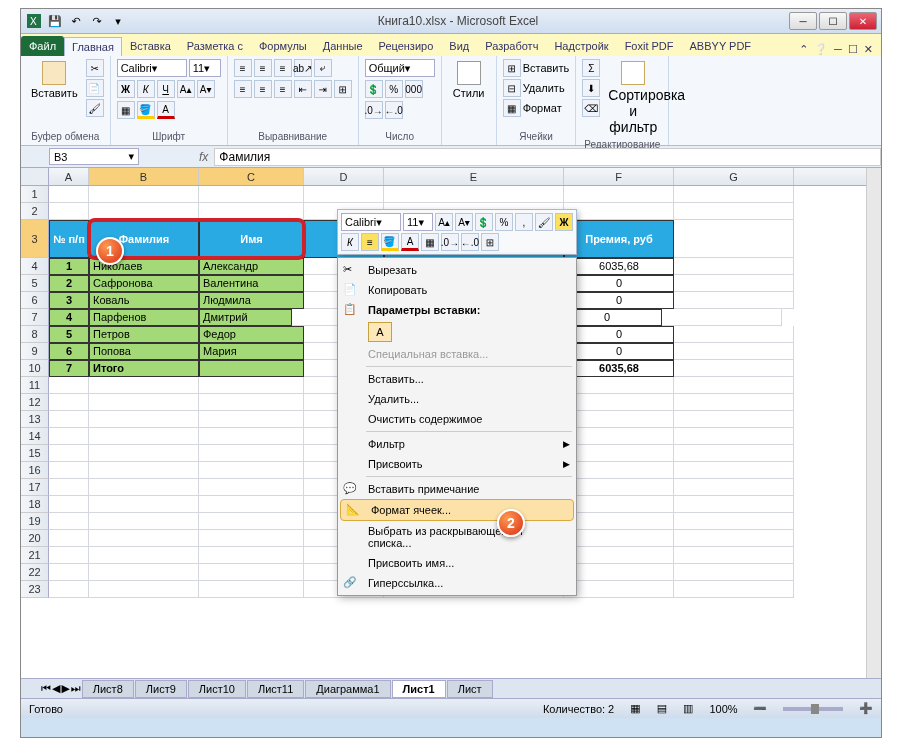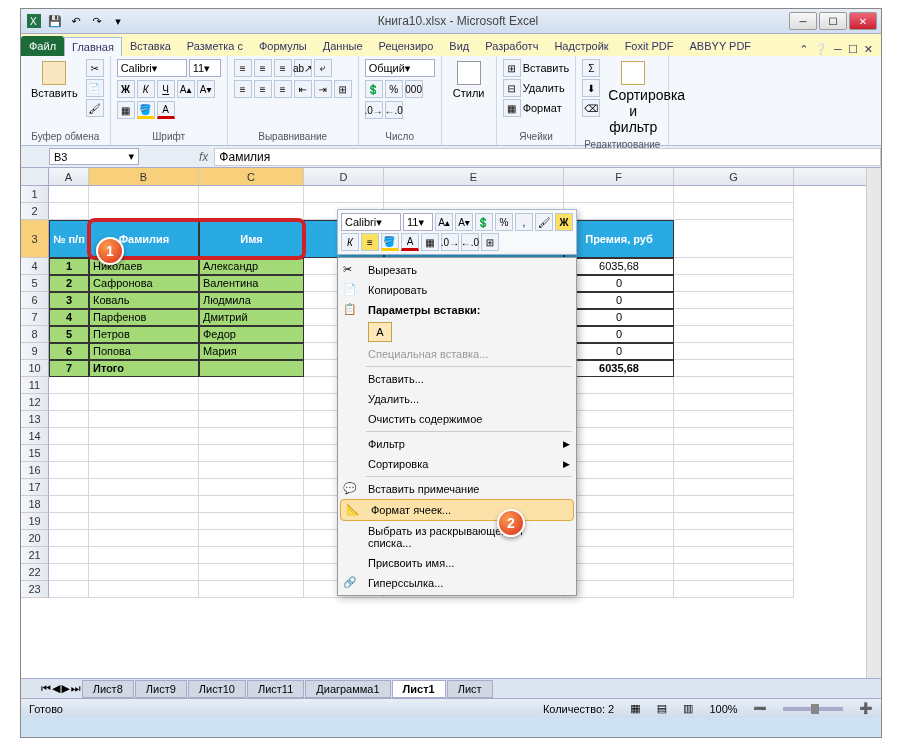--- a/index.html
+++ b/index.html
@@ -321,21 +321,21 @@
             <div class="cell data-green" style="width:110px;">Коваль</div>
             <div class="cell data-green" style="width:105px">Людмила</div>
             <div class="cell" style="width:80px"></div>
             <div class="cell data-white" style="width:180px"></div>
             <div class="cell data-white" style="width:110px;">0</div>
             <div class="cell" style="width:120px"></div>
           </div>
           <div class="gridrow">
             <div class="cell idx" style="width:40px;">4</div>
             <div class="cell data-green" style="width:110px;">Парфенов</div>
-            <div class="cell data-green" style="width:105px">Дмитрий</div>
+            <div class="cell data-green" style="width:93px">Дмитрий</div>
             <div class="cell" style="width:80px"></div>
             <div class="cell data-white" style="width:180px"></div>
             <div class="cell data-white" style="width:110px;">0</div>
             <div class="cell" style="width:120px"></div>
           </div>
           <div class="gridrow">
             <div class="cell idx" style="width:40px;">5</div>
             <div class="cell data-green" style="width:110px;">Петров</div>
             <div class="cell data-green" style="width:105px">Федор</div>
             <div class="cell" style="width:80px"></div>
@@ -541,21 +541,21 @@
     <div class="cm-item"><span class="cm-icon">📄</span><span>Копировать</span></div>
     <div class="cm-item"><span class="cm-icon">📋</span><span style="font-weight:bold">Параметры вставки:</span></div>
     <div style="padding:2px 0"><div class="paste-opt">A</div></div>
     <div class="cm-item disabled"><span>Специальная вставка...</span></div>
     <div class="cm-sep"></div>
     <div class="cm-item"><span>Вставить...</span></div>
     <div class="cm-item"><span>Удалить...</span></div>
     <div class="cm-item"><span>Очистить содержимое</span></div>
     <div class="cm-sep"></div>
     <div class="cm-item"><span>Фильтр</span><span class="cm-arrow">▶</span></div>
-    <div class="cm-item"><span>Сортировка</span><span class="cm-arrow">▶</span></div>
+    <div class="cm-item"><span>Присвоить</span><span class="cm-arrow">▶</span></div>
     <div class="cm-sep"></div>
     <div class="cm-item"><span class="cm-icon">💬</span><span>Вставить примечание</span></div>
     <div class="cm-item highlight"><span class="cm-icon">📐</span><span>Формат ячеек...</span></div>
     <div class="cm-item"><span>Выбрать из раскрывающегося списка...</span></div>
     <div class="cm-item"><span>Присвоить имя...</span></div>
     <div class="cm-item"><span class="cm-icon">🔗</span><span>Гиперссылка...</span></div>
   </div>
 
 </div>
 

